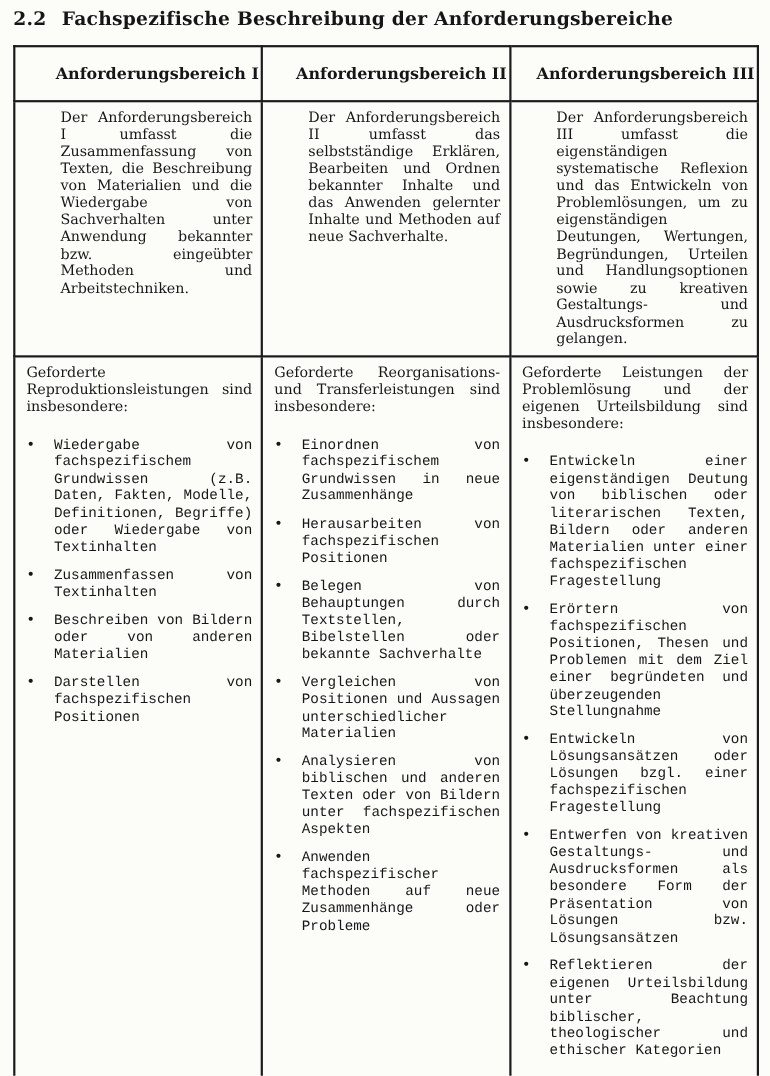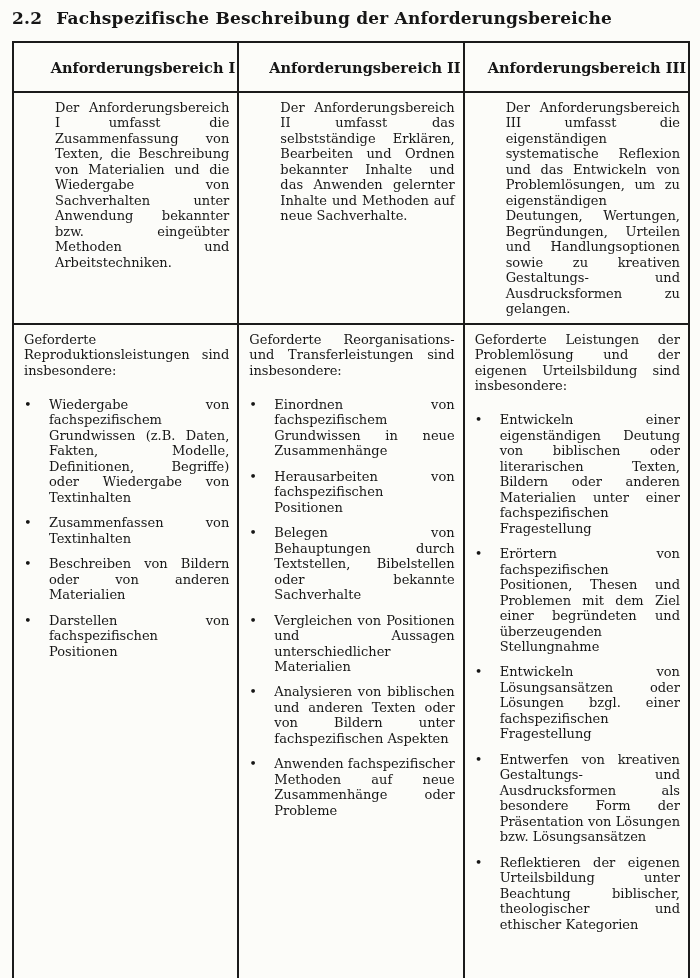--- a/index.html
+++ b/index.html
@@ -61,20 +61,21 @@
     flex: 0 0 25px;
     font-size: 13px;
     line-height: 1.19;
   }
   .bullet .btext {
     flex: 1;
     text-align: justify;
     hyphens: auto;
     -webkit-hyphens: auto;
     overflow-wrap: break-word;
+    font-family: Liberation Mono, monospace;
   }
 </style>
 </head>
 <body>
 
 <div class="page">
 
   <h1 class="doc-title">
     <span class="sec-num">2.2</span>
     <span class="sec-text">Fachspezifische Beschreibung der Anforderungsbereiche</span>

